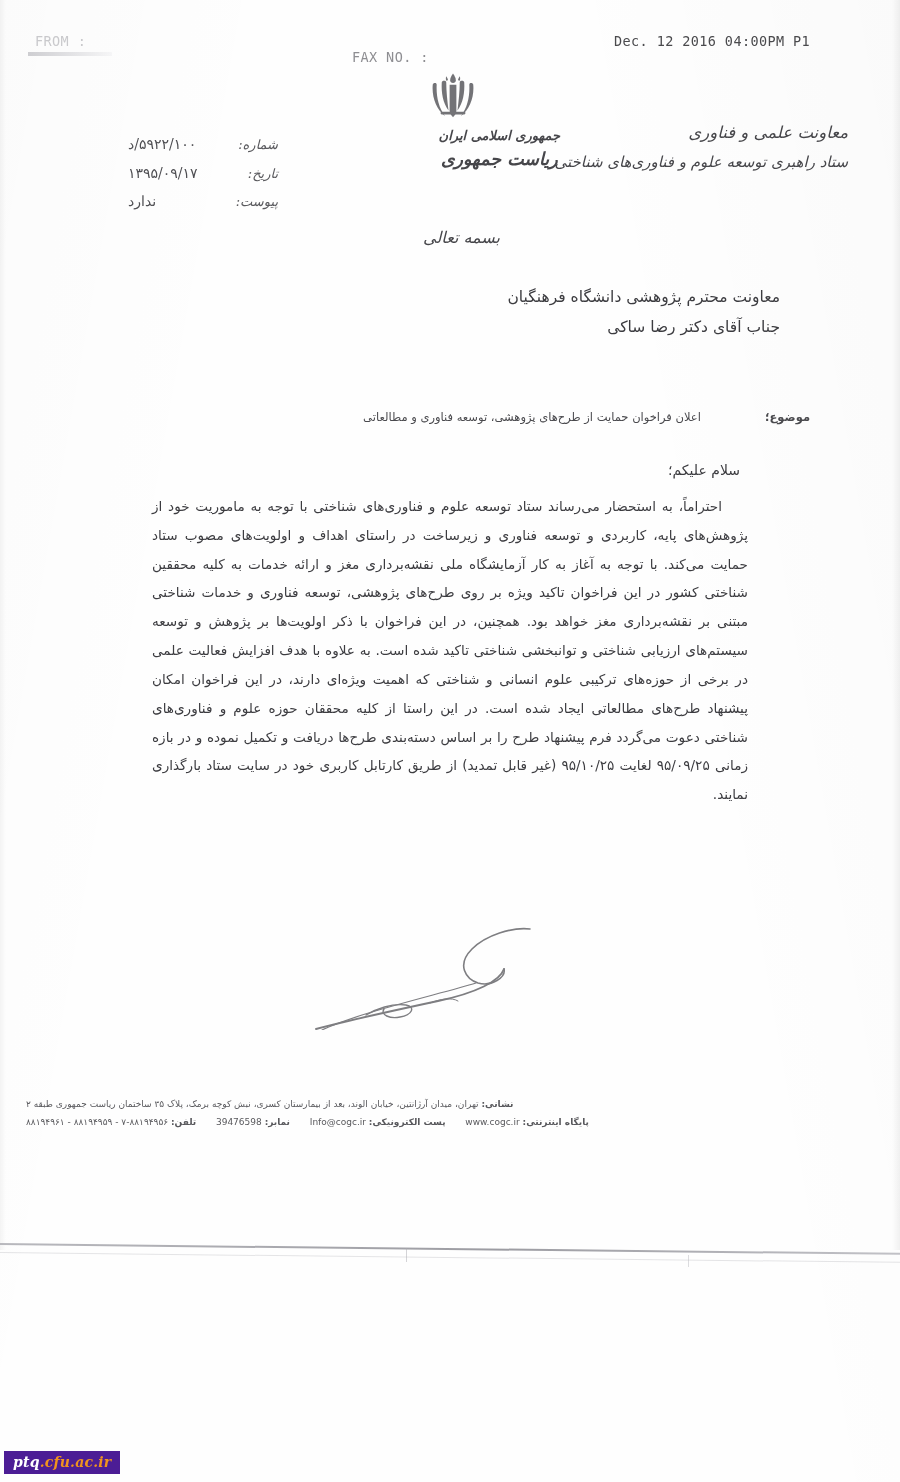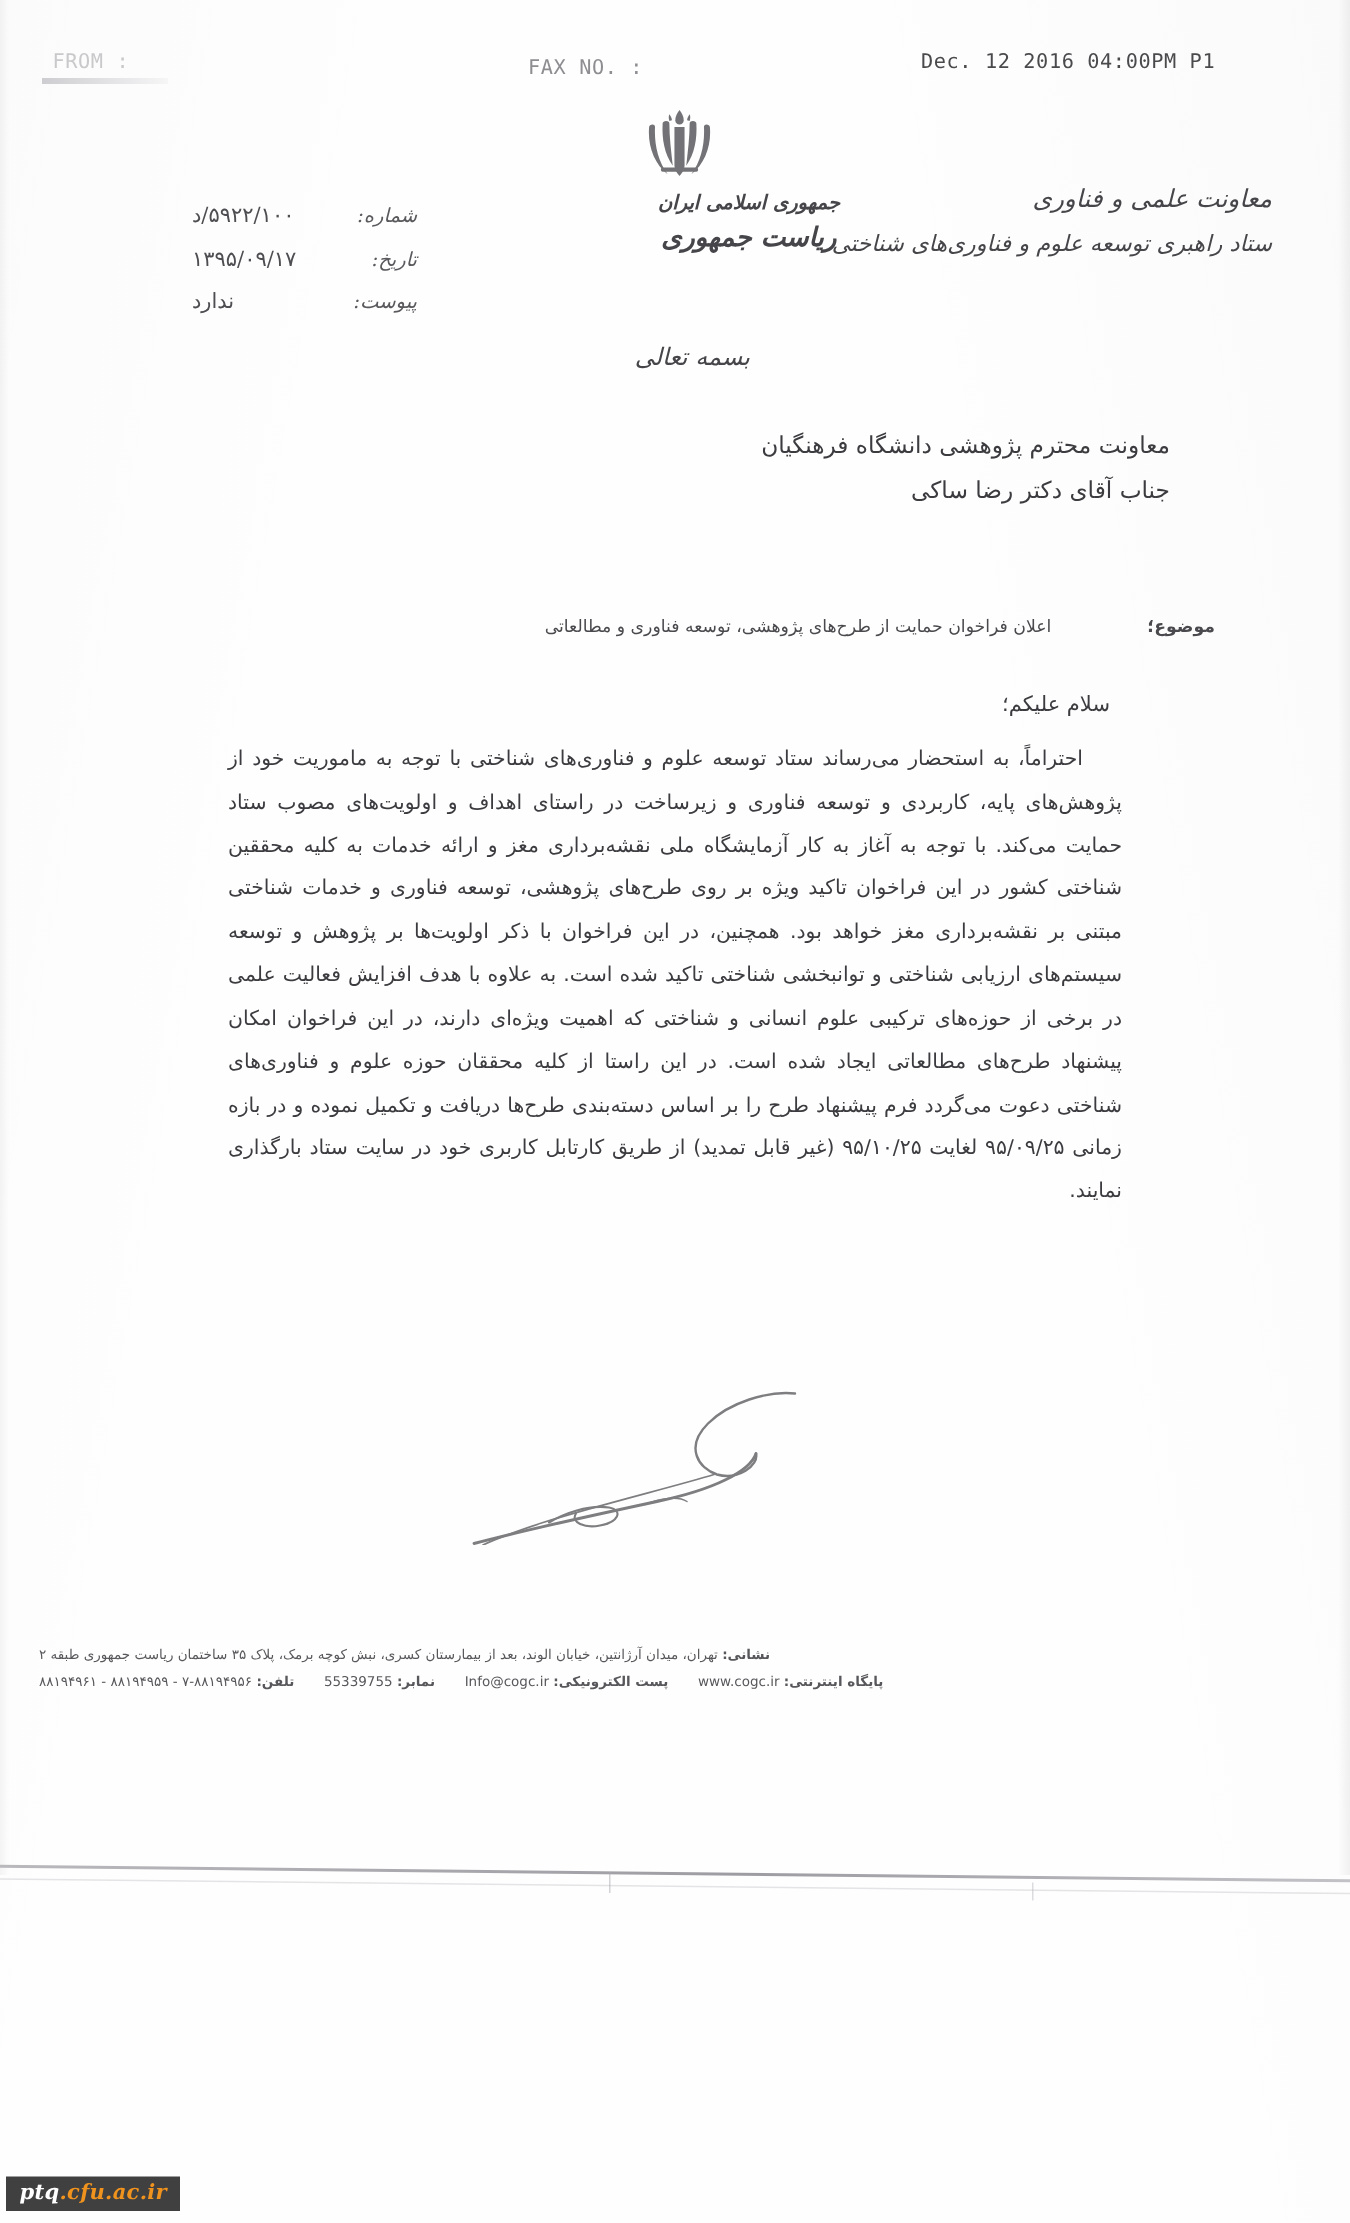--- a/index.html
+++ b/index.html
@@ -51,21 +51,21 @@
     direction: ltr;
   }
   .fax-header span {
     position: absolute;
     font-family: "DejaVu Sans Mono", "Liberation Mono", monospace;
     font-size: 13.5px;
     letter-spacing: 0.4px;
     white-space: nowrap;
   }
   .fax-from   { left: 35px;  top: 0; color: #c9c9cc; }
-  .fax-no     { left: 352px; top: 4px; color: #8e8e92; }
+  .fax-no     { left: 352px; top: 16px; color: #8e8e92; }
   .fax-date   { left: 614px; top: 0; color: #4a4a4d; }
   .fax-underline {
     position: absolute;
     left: 28px; top: 19px;
     width: 84px; height: 4px;
     background: linear-gradient(to right, rgba(190,190,195,0.75), rgba(220,220,225,0.2));
   }
 
   
   .emblem {
@@ -233,21 +233,21 @@
     top: 1255px; left: 688px;
     width: 1px; height: 12px;
     background: rgba(180,180,186,0.45);
   }
 
   
   .watermark {
     position: absolute;
     left: 4px; bottom: 8px;
     direction: ltr;
-    background: #404040;
+    background: #4c1d95;
     padding: 4px 9px 5px 9px;
     font-family: "DejaVu Serif", "Liberation Serif", serif;
     font-style: italic;
     font-weight: bold;
     font-size: 14px;
     line-height: 1;
     letter-spacing: 0.2px;
   }
   .watermark .wm-a { color: #ffffff; }
   .watermark .wm-b { color: #f0931e; }
@@ -346,21 +346,21 @@
       <span>تهران، میدان آرژانتین، خیابان الوند، بعد از بیمارستان کسری، نبش کوچه برمک، پلاک ۳۵  ساختمان ریاست جمهوری  طبقه ۲</span>
     </div>
     <div class="frow">
       <span class="lbl">پایگاه اینترنتی:</span>
       <span class="ltr">www.cogc.ir</span>
       <span class="sep"></span>
       <span class="lbl">پست الکترونیکی:</span>
       <span class="ltr">Info@cogc.ir</span>
       <span class="sep"></span>
       <span class="lbl">نمابر:</span>
-      <span>55339755</span>
+      <span>39476598</span>
       <span class="sep"></span>
       <span class="lbl">تلفن:</span>
       <span>۸۸۱۹۴۹۵۶-۷ - ۸۸۱۹۴۹۵۹ - ۸۸۱۹۴۹۶۱</span>
     </div>
   </div>
 
   <div class="paper-edge"></div>
   <div class="paper-edge-2"></div>
   <div class="fold-mark"></div>
   <div class="fold-mark-2"></div>

